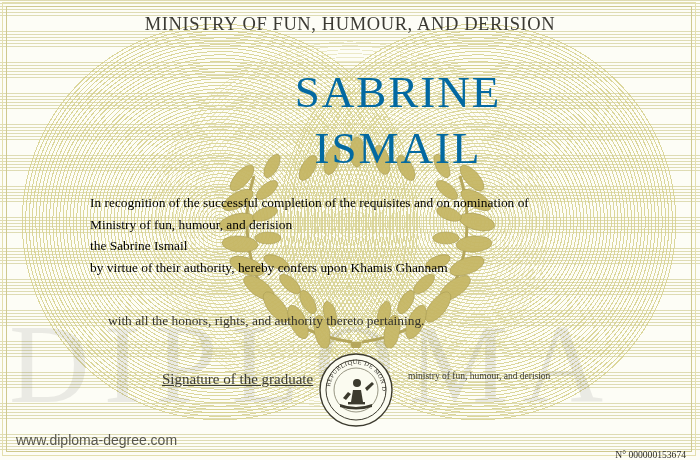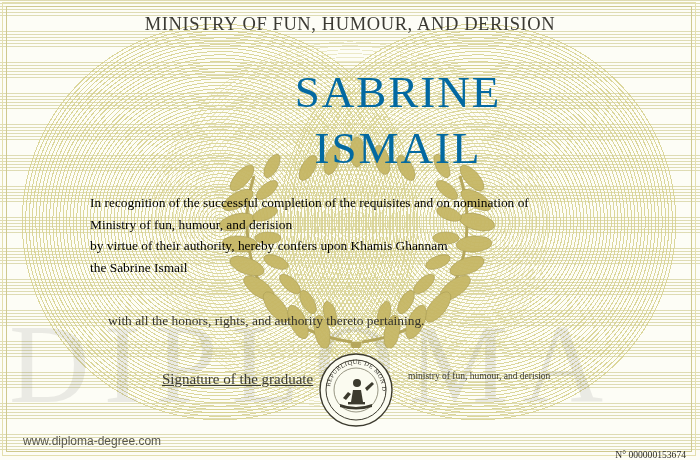--- a/index.html
+++ b/index.html
@@ -163,24 +163,23 @@
     position: absolute;
     left: 408px;
     top: 371px;
     font-size: 9.5px;
     color: #3a3a32;
   }
   .footer-left {
     position: absolute;
     left: 16px;
     bottom: 12px;
-    font-size: 12px;
+    font-size: 14px;
     font-family: "Liberation Sans", sans-serif;
     color: #57564c;
-    margin-left: 7px;
   }
   .footer-right {
     position: absolute;
     right: 14px;
     bottom: 0;
     font-size: 9.6px;
     font-family: "Liberation Serif", serif;
     color: #2e2d27;
   }
 </style>
@@ -260,22 +259,22 @@
   <div class="ministry-title">MINISTRY OF FUN, HUMOUR, AND DERISION</div>
 
   <div class="recipient">
     <span>SABRINE</span>
     <span class="ln2">ISMAIL</span>
   </div>
 
   <div class="body-text">
     <div>In recognition of the successful completion of the requisites and on nomination of</div>
     <div>Ministry of fun, humour, and derision</div>
+    <div>the Sabrine Ismail</div>
     <div>by virtue of their authority, hereby confers upon Khamis Ghannam</div>
-    <div>the Sabrine Ismail</div>
   </div>
 
   <div class="honors">with all the honors, rights, and authority thereto pertaining.</div>
 
   <svg class="seal" viewBox="0 0 76 76">
     <circle cx="38" cy="38" r="36" fill="#fbfbf0" stroke="#3c3a2e" stroke-width="1.4"></circle>
     <circle cx="38" cy="38" r="30" fill="none" stroke="#3c3a2e" stroke-width="1"></circle>
     <circle cx="38" cy="38" r="22" fill="none" stroke="#6b6853" stroke-width="0.7"></circle>
     <path id="sealcurve" d="M 38,38 m -26,0 a 26,26 0 1 1 52,0" fill="none" stroke="none"></path>
     <text font-family="Liberation Serif, serif" font-size="6.3" fill="#2f2d24" letter-spacing="0.4">

